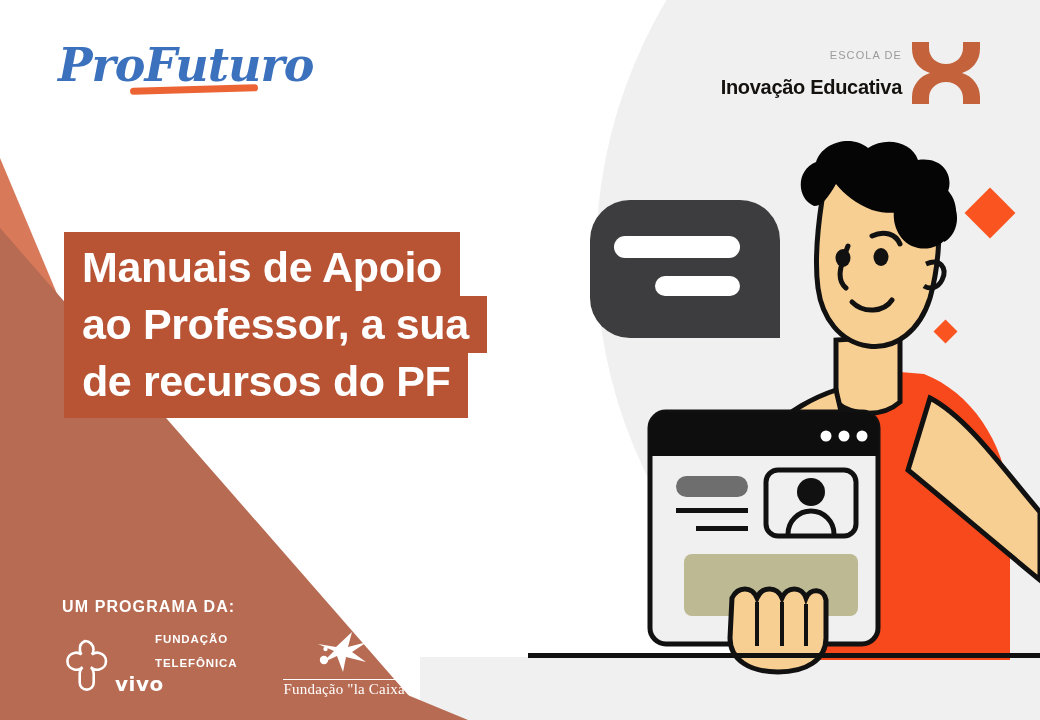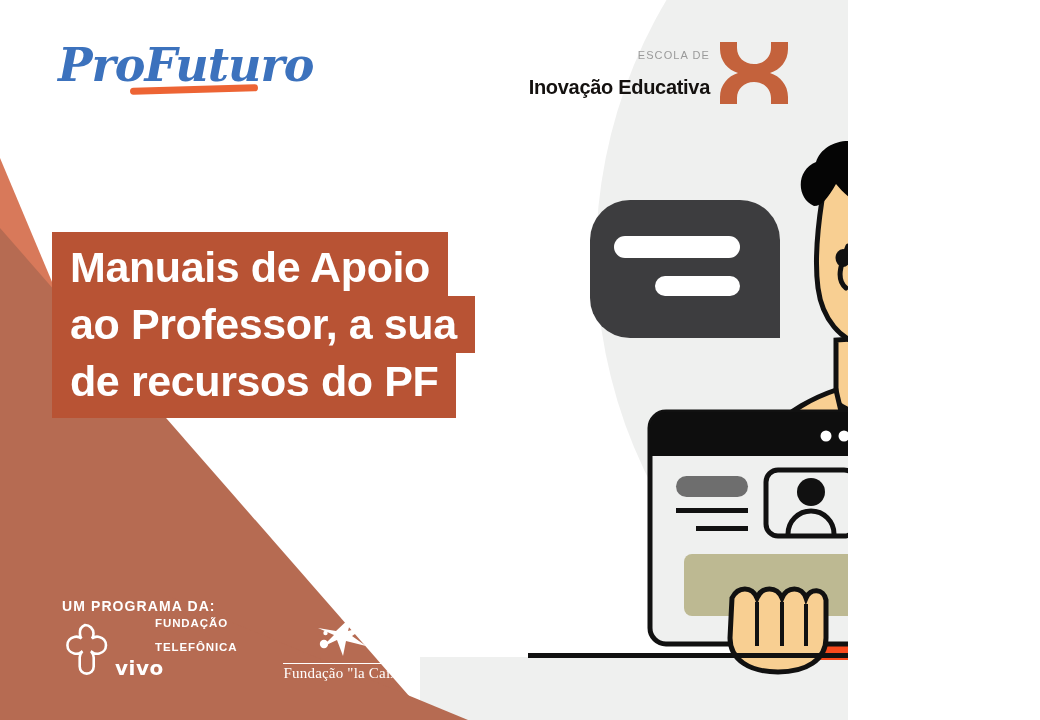--- a/index.html
+++ b/index.html
@@ -2,21 +2,21 @@
 <html><head>
 <meta charset="utf-8">
 <style>
   html, body {
     margin: 0;
     padding: 0;
     background: #ffffff;
   }
   #slide {
     position: relative;
-    width: 848px;
+    width: 1040px;
     height: 720px;
     overflow: hidden;
     background: #ffffff;
     font-family: "Liberation Sans", sans-serif;
   }
 
   
   .bg-gray-blob {
     position: absolute;
     left: 596px;
@@ -173,21 +173,21 @@
     left: 528px;
     top: 653px;
     width: 512px;
     height: 5px;
     background: #111111;
   }
 
   
   .headline {
     position: absolute;
-    left: 52px;
+    left: 64px;
     top: 232px;
     width: 700px;
   }
   .headline .hl-line {
     display: table;
     background: #b85334;
     color: #ffffff;
     font-size: 43px;
     font-weight: 700;
     line-height: 57px;
@@ -199,25 +199,25 @@
   .headline .hl-line:last-child { padding-bottom: 8px; }
 
   
   .sponsors {
     position: absolute;
     left: 62px;
     top: 598px;
     width: 330px;
   }
   .sponsor-kicker {
-    font-size: 14px;
+    font-size: 16px;
     font-weight: 700;
     letter-spacing: 1.1px;
     color: #ffffff;
-    margin-bottom: 0;
+    margin-bottom: 14px;
   }
   .sponsor-row {
     display: flex;
     align-items: flex-end;
     gap: 46px;
   }
   .logo-telefonica {
     display: flex;
     align-items: center;
     gap: 7px;

